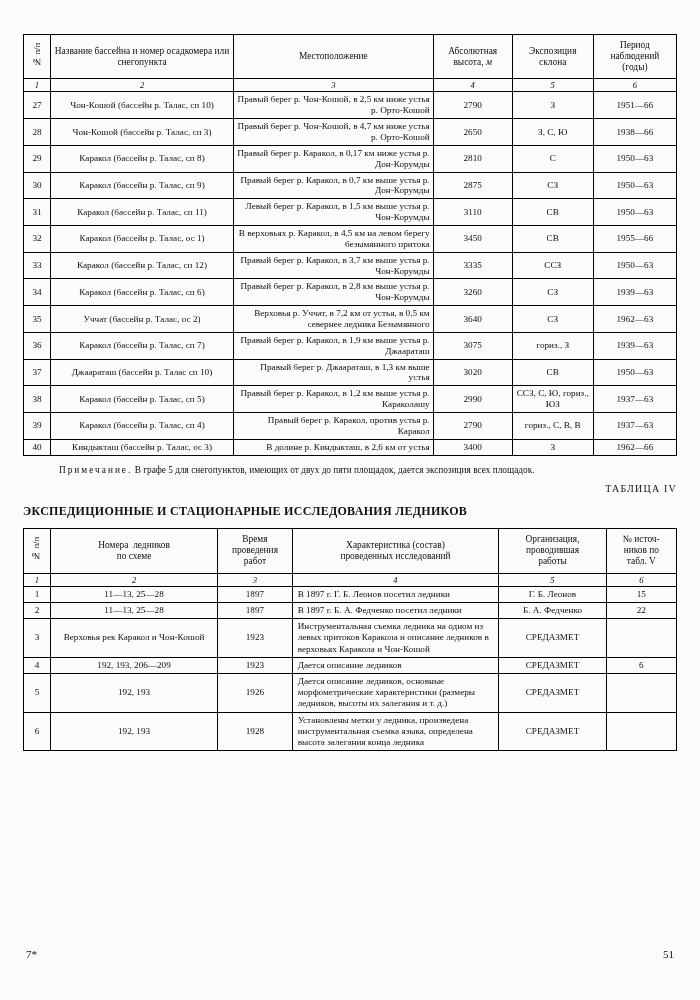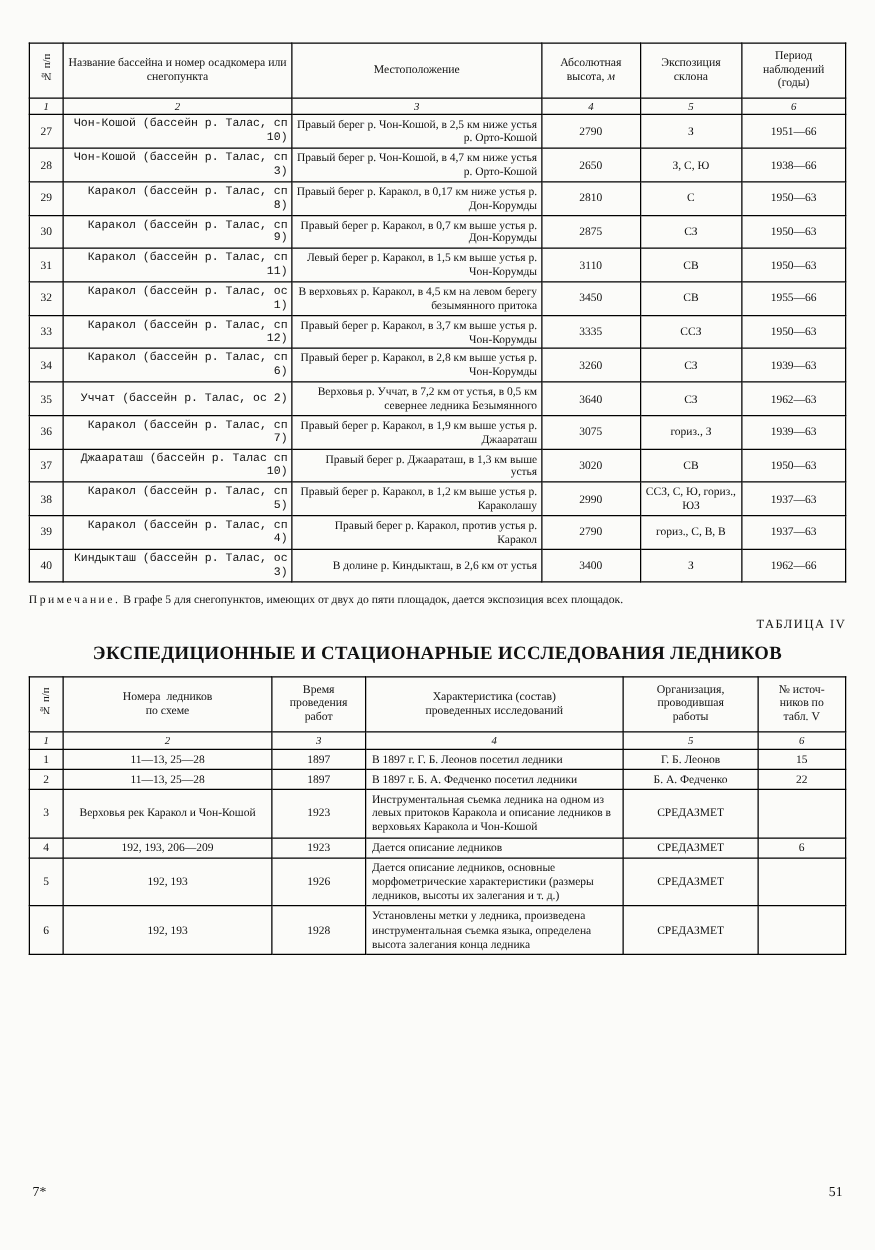--- a/index.html
+++ b/index.html
@@ -55,42 +55,41 @@
     writing-mode: vertical-rl;
     transform: rotate(180deg);
     white-space: nowrap;
     font-size: 8.6px;
     line-height: 1.05;
     display: inline-block;
   }
   .c { text-align: center; }
   .i { font-style: italic; }
   .tbl1 { margin-top: 34px; }
-  .name-cell { font-size: 9.2px; text-align: right; line-height: 1.2; font-family: Liberation Mono, monospace; }
+  .name-cell { font-size: 9.2px; text-align: center; line-height: 1.2; }
   .loc-cell { font-size: 9.2px; line-height: 1.2; text-align: right; padding-left: 5px; padding-right: 5px; font-family: Liberation Serif, serif;}
   .note {
     width: 654px;
     margin: 9px auto 0 auto;
     font-size: 9.3px;
     text-align: justify;
     line-height: 1.25;
   }
-  .note .sp { letter-spacing: 2px; }
+  .note .sp { letter-spacing: 2px; margin-left: 36px; }
   .tablabel {
     width: 654px;
     margin: 7px auto 0 auto;
     text-align: right;
     font-size: 10px;
     letter-spacing: 1.2px;
   }
   .title2 {
     width: 654px;
     margin: 10px auto 0 auto;
-    text-align: center;
-    font-size: 15px;
+    font-size: 12px;
     font-weight: bold;
     letter-spacing: 0.3px;
   }
   .tbl2 { margin-top: 9px; }
   .tbl2 td { font-size: 9.2px; }
   .footer {
     position: absolute;
     left: 0; bottom: 52px;
     width: 700px;
   }

